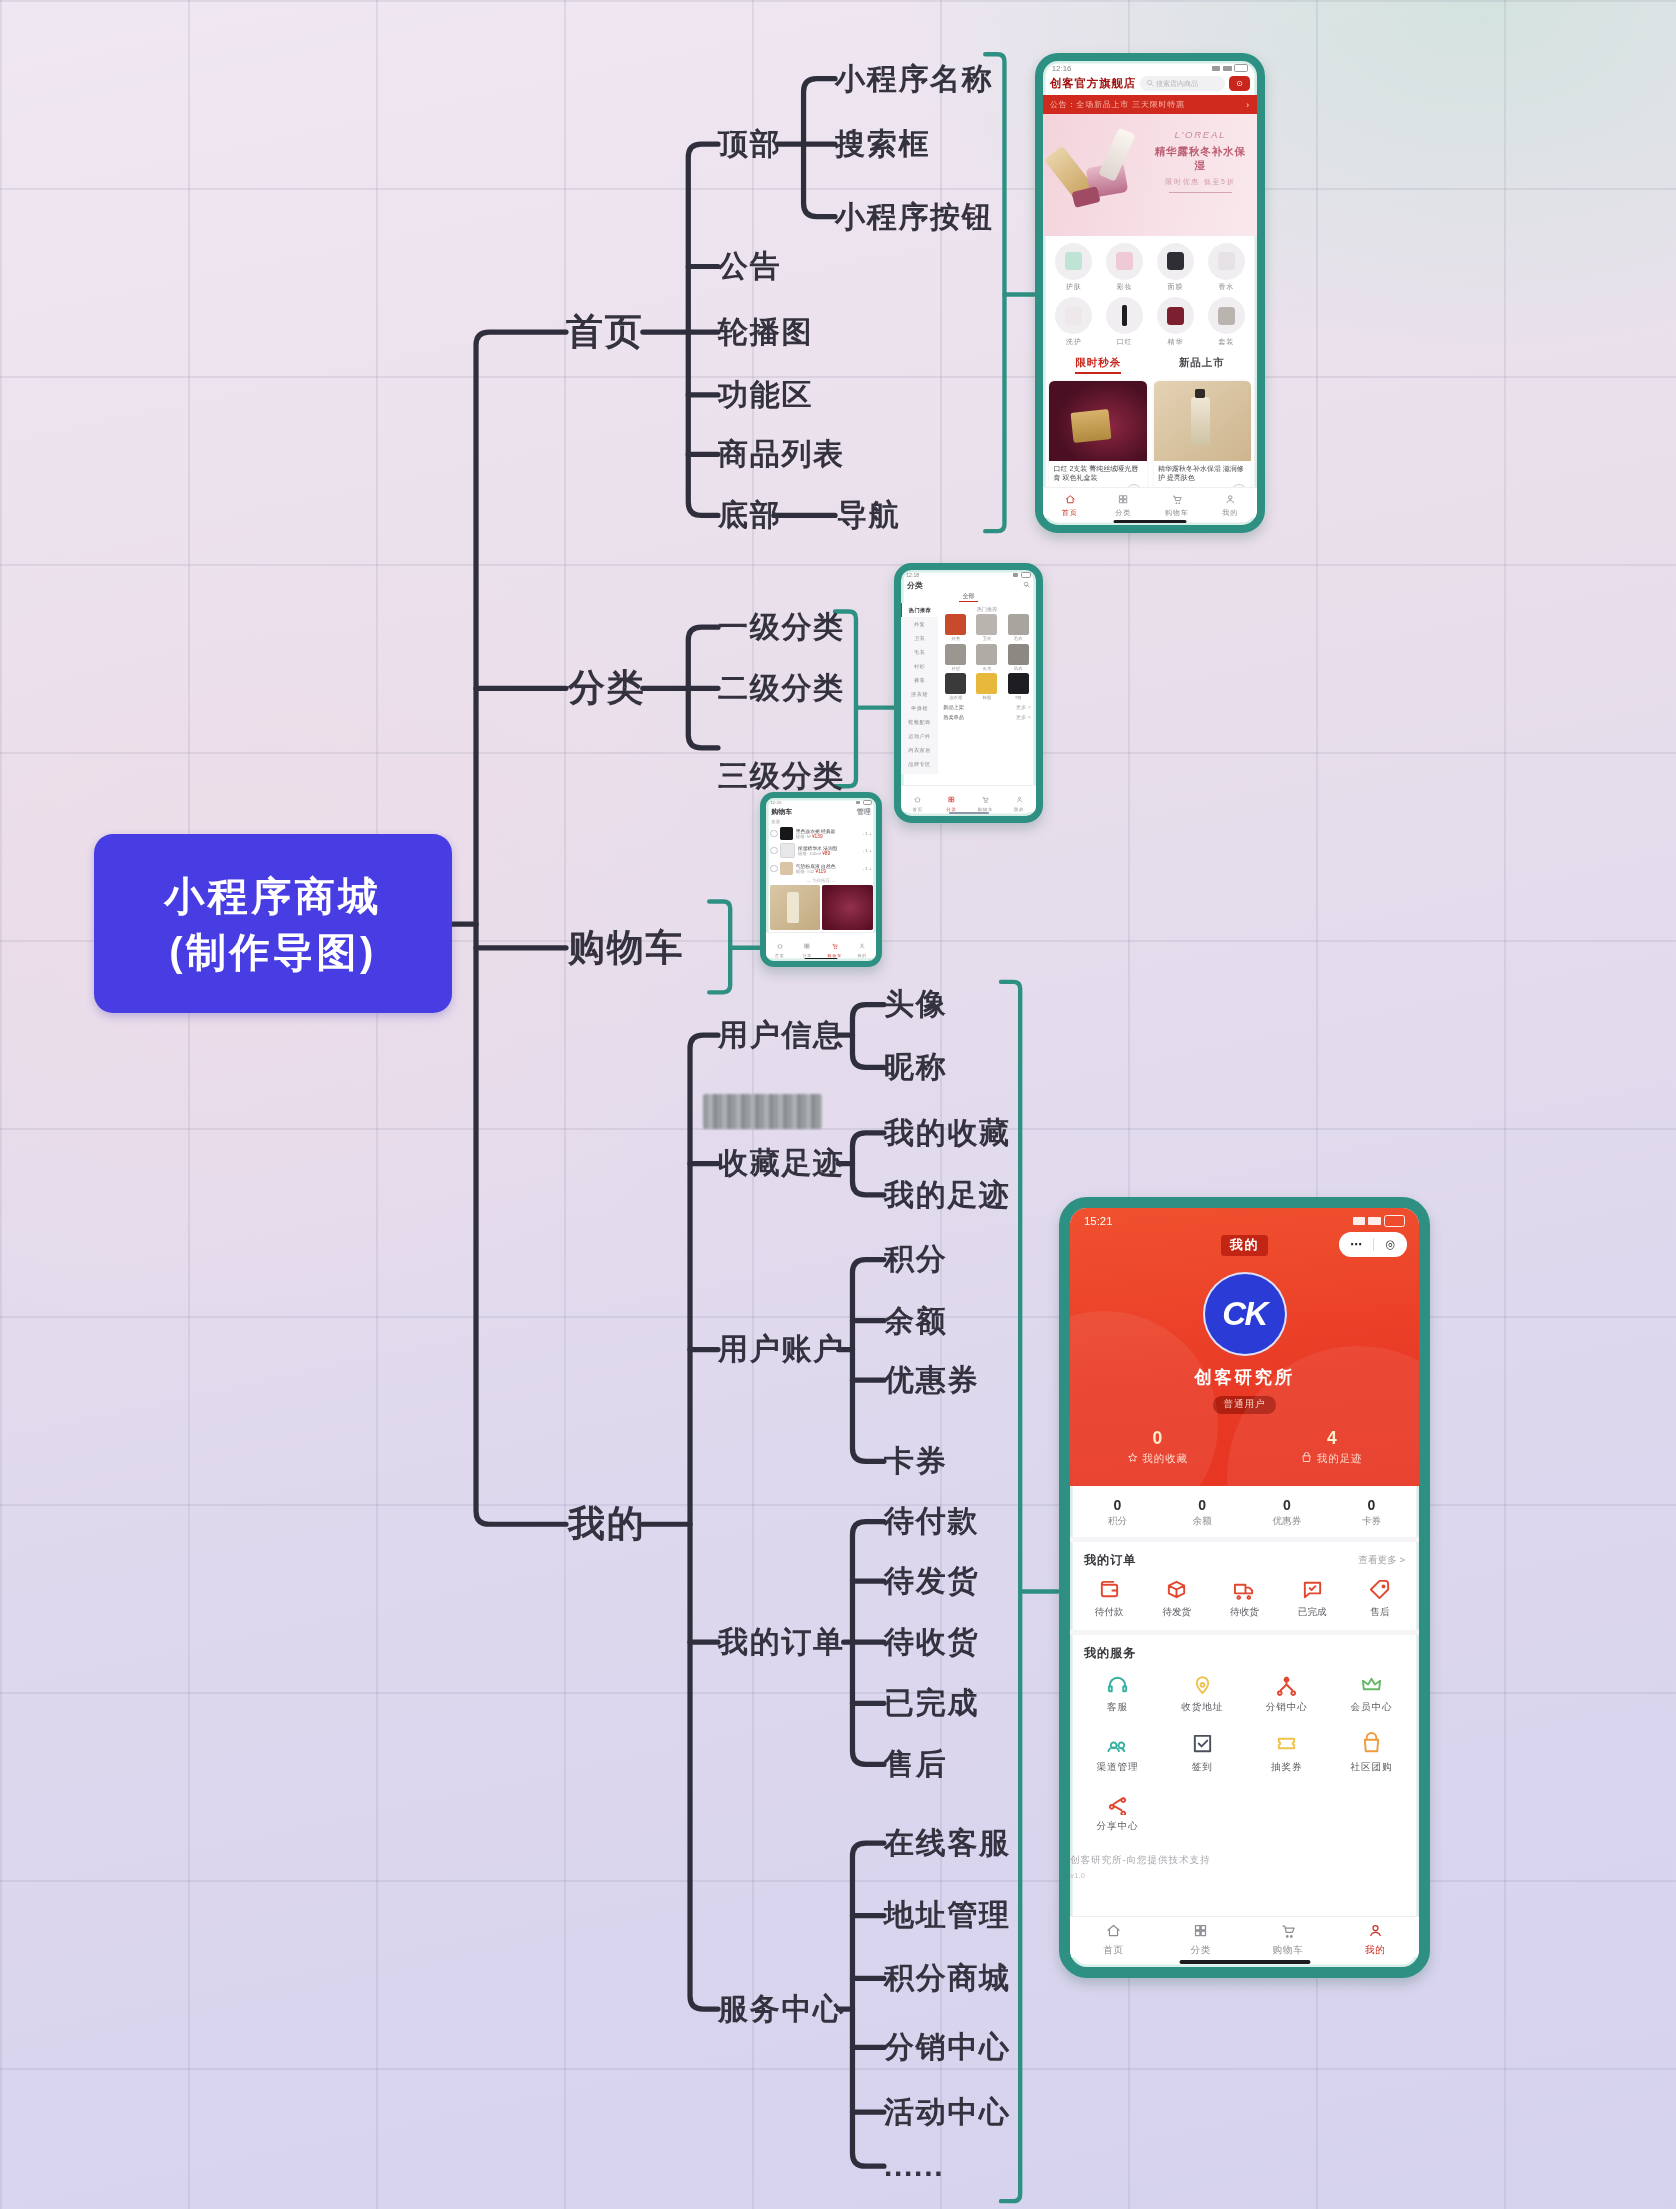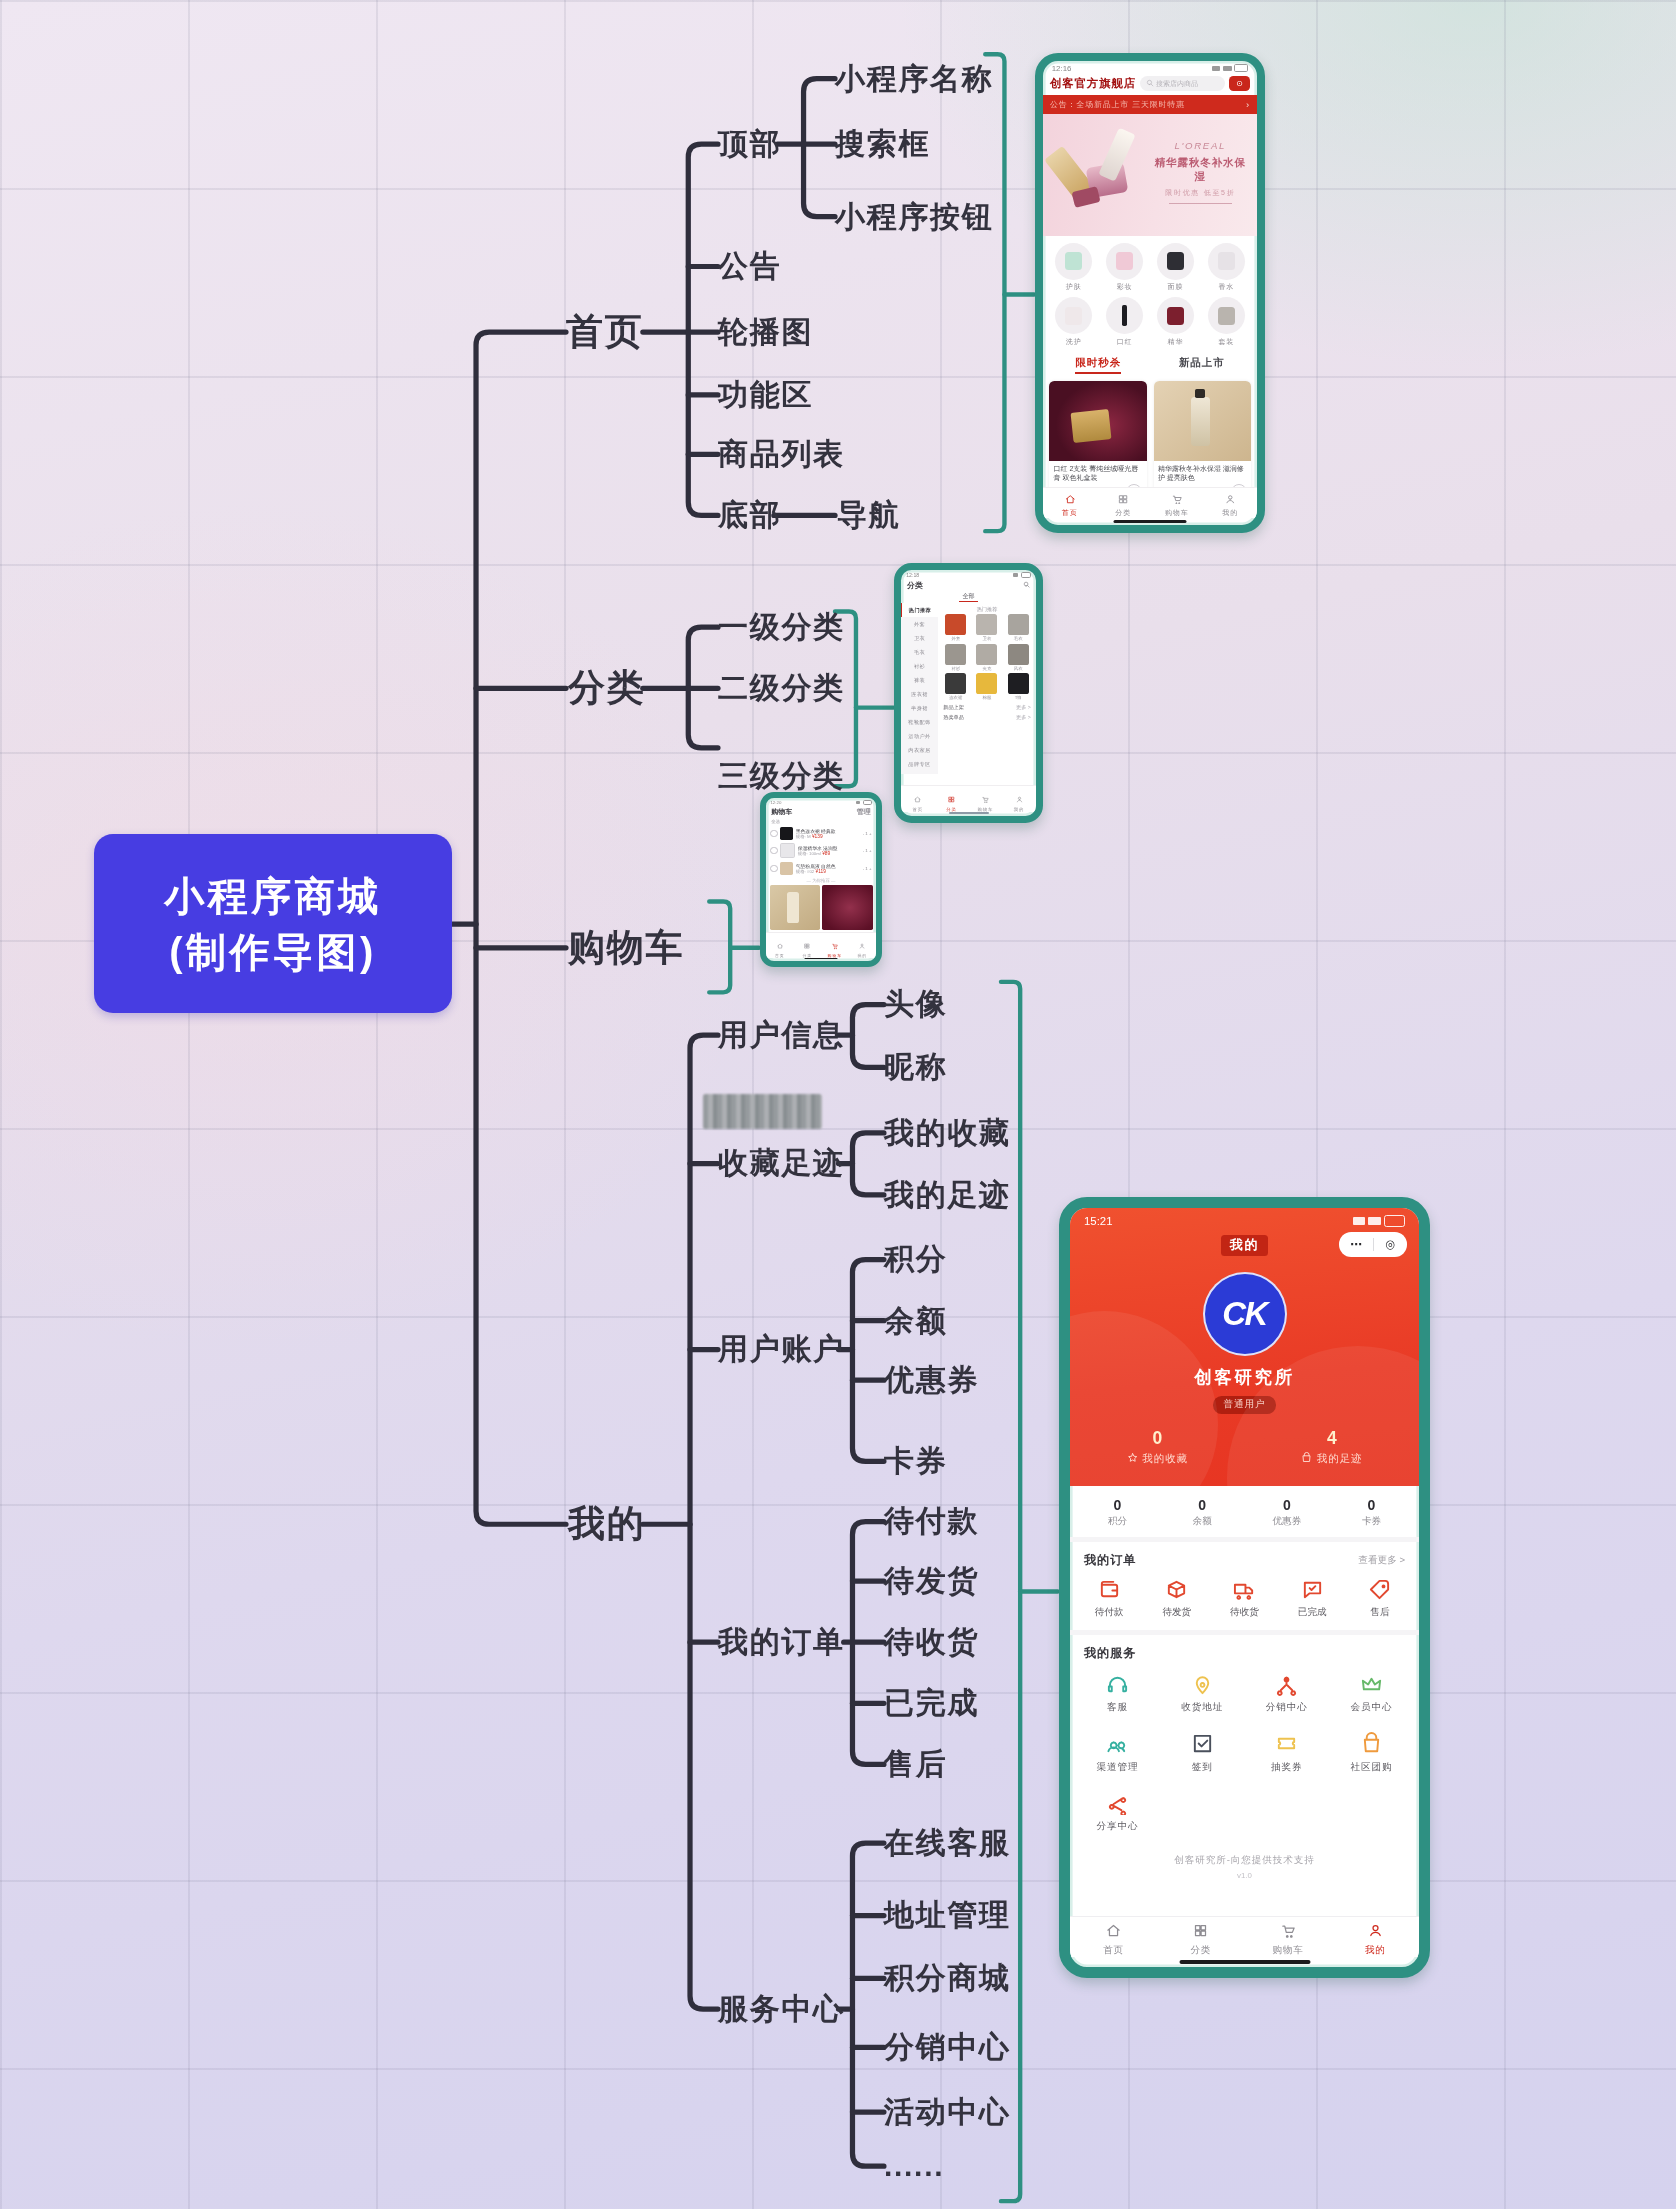--- a/index.html
+++ b/index.html
@@ -39,21 +39,21 @@
   .search-pill{flex:1;display:flex;align-items:center;gap:2.6px;background:#f1f0f2;border-radius:7.9px;height:15px;padding:0 5.2px;color:#b5b2b8;font-size:7px;}
   .capsule-btn{width:21px;height:15px;background:#c9261b;border-radius:4.4px;display:flex;align-items:center;justify-content:center;color:#fff;font-size:7.9px;}
   .announce{display:flex;align-items:center;justify-content:space-between;background:#cf2a1d;color:#f6b9ae;font-size:7.9px;padding:0 7px;height:19px;letter-spacing:0.9px;}
   .ann-arrow{color:#f2d9d2;font-size:9.6px;}
   .banner{position:relative;height:122px;background:linear-gradient(100deg,#f3d3dc 0%,#f7e0e6 55%,#f9e9ec 100%);overflow:hidden;}
   .bn-shape{position:absolute;border-radius:3.5px;}
   .bn1{left:15.7px;top:33px;width:23px;height:56px;background:linear-gradient(#e8d3a8,#c9a25e);transform:rotate(-38deg);}
   .bn2{left:45px;top:51px;width:38px;height:30px;background:linear-gradient(#e7b9c8,#b96e8b);transform:rotate(-10deg);border-radius:5.2px;}
   .bn3{left:65px;top:15.7px;width:17.5px;height:51px;background:linear-gradient(#fbf6f0,#ded4cf);transform:rotate(24deg);}
   .bn4{left:30px;top:75px;width:26px;height:15.7px;background:#a04a63;transform:rotate(-14deg);}
-  .bn-text{position:absolute;right:8.7px;top:26px;width:96px;text-align:center;color:#bb5c72;}
+  .bn-text{position:absolute;right:8.7px;top:15px;width:96px;text-align:center;color:#bb5c72;}
   .bn-brand{font-style:italic;font-size:9.6px;letter-spacing:1.7px;color:#c98a98;}
   .bn-title{font-size:10.5px;font-weight:700;margin-top:5.2px;letter-spacing:0.9px;}
   .bn-sub{font-size:7px;margin-top:4.4px;color:#cf9aa6;letter-spacing:1.7px;}
   .bn-line{width:63px;height:0.9px;background:#d4a5b1;margin:5.2px auto 0;}
   .icon-grid{display:grid;grid-template-columns:repeat(4,1fr);row-gap:5.2px;padding:7px 5.2px 1.7px;}
   .ig-item{display:flex;flex-direction:column;align-items:center;gap:2.6px;}
   .ig-circle{width:37px;height:37px;border-radius:50%;background:#f1eef1;display:flex;align-items:center;justify-content:center;}
   .ig-core{width:17.5px;height:17.5px;border-radius:3.5px;}
   .ig-label{font-size:7px;color:#8d8a90;letter-spacing:0.9px;}
   .sec-row{display:flex;justify-content:space-around;padding:7px 3.5px 3.5px;}
@@ -148,21 +148,21 @@
   .pro-acc{flex:1;text-align:center;}
   .pro-acc-val{font-size:14px;font-weight:700;color:#2e2d33;}
   .pro-acc-lab{font-size:9.6px;color:#8d8b91;margin-top:2.6px;display:flex;justify-content:center;align-items:center;gap:2.6px;}
   .pro-sec-head{display:flex;justify-content:space-between;align-items:center;padding:10.5px 14px 5.2px;}
   .pro-sec-title{font-size:12.2px;font-weight:700;color:#39383e;letter-spacing:0.9px;}
   .pro-sec-more{font-size:9.6px;color:#a2a0a6;}
   .pro-orders{display:flex;padding:3.5px 5.2px 10.5px;border-bottom:5.2px solid #f5f4f6;}
   .pro-order{flex:1;display:flex;flex-direction:column;align-items:center;gap:3.5px;color:#5c5a60;font-size:9.6px;}
   .pro-services{display:grid;grid-template-columns:repeat(4,1fr);row-gap:18px;padding:5.2px 5.2px 8.7px;}
   .pro-service{display:flex;flex-direction:column;align-items:center;gap:3.5px;font-size:9.6px;color:#5c5a60;letter-spacing:0.9px;}
-  .pro-foot{text-align:center;margin-top:12.2px;}
+  .pro-foot{text-align:left;margin-top:12.2px;}
   .pro-foot-1{font-size:9.6px;color:#a8a6ac;letter-spacing:0.9px;}
   .pro-foot-2{font-size:7.9px;color:#c3c1c7;margin-top:3.5px;}
   .ph-pro .ph-nav{bottom:10.5px;border-top:0.9px solid #efeef1;}
   .ph-pro .nav-item{padding-top:6.1px;gap:2.6px;}
   .ph-pro .nav-label{font-size:9.6px;}
   .ph-pro .home-indicator{width:131px;height:4.4px;bottom:2.6px;}
 </style>
 </head>
 <body>
 

